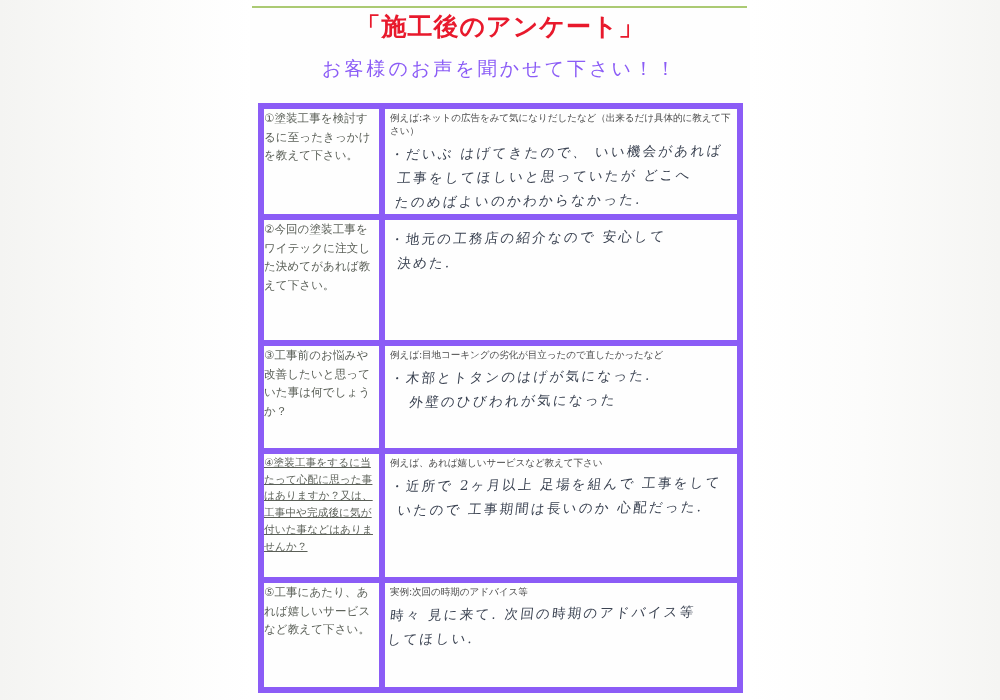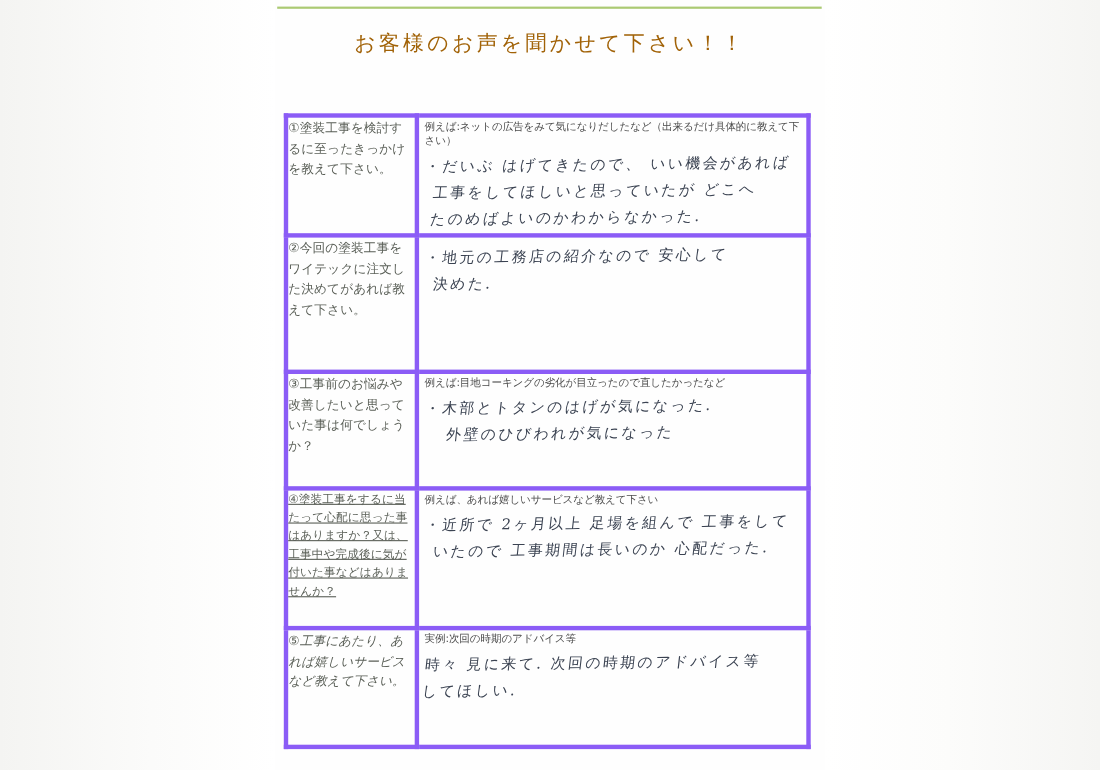--- a/index.html
+++ b/index.html
@@ -59,21 +59,21 @@
   .title {
     color: #e8192c;
     font-size: 25px;
     font-weight: bold;
     letter-spacing: 1px;
     line-height: 1.2;
     margin: 0;
     white-space: nowrap;
   }
   .subtitle {
-    color: #a16207;
+    color: #8b5cf6;
     font-size: 19px;
     letter-spacing: 3px;
     margin-top: 14px;
     white-space: nowrap;
   }
   .note {
     color: #3a3a3a;
     font-size: 10px;
     font-family: "DejaVu Serif", "Liberation Serif", serif;
     letter-spacing: .6px;
@@ -84,21 +84,21 @@
   
   #survey-table {
     position: absolute;
     left: 258px;
     top: 103px;
     width: 469px;
     border-collapse: collapse;
     table-layout: fixed;
   }
   #survey-table td {
-    border: 4px solid #8b5cf6;
+    border: 6px solid #8b5cf6;
     vertical-align: top;
     padding: 0;
   }
   .q-cell {
     width: 115px;
     padding: 6px 5px 4px 7px;
     font-size: 11.5px;
     line-height: 1.62;
     color: #5a5f57;
     letter-spacing: .1px;
@@ -137,33 +137,34 @@
   .r1 .q-cell, .r1 .a-cell { height: 98px; }
   .r2 .q-cell, .r2 .a-cell { height: 120px; }
   .r3 .q-cell, .r3 .a-cell { height: 102px; }
   .r4 .q-cell, .r4 .a-cell { height: 123px; }
   .r5 .q-cell, .r5 .a-cell { height: 104px; }
 
   .r1 .q-cell { padding-top: 11px; }
   .r2 .q-cell { padding-top: 13px; }
   .r3 .q-cell { padding-top: 16px; margin-left: 32px; }
   .r4 .q-cell { padding-top: 11px; text-decoration: underline; }
-  .r5 .q-cell { padding-top: 15px; font-style: italic; }
+  .r5 .q-cell { padding-top: 15px; }
 </style>
 </head>
 <body>
 
 <div id="sheet">
 
   <div class="scan-edge-left"></div>
   <div class="scan-edge-right"></div>
 
   <div class="top-rule"></div>
 
   <div class="header">
+    <div class="title">「施工後のアンケート」</div>
     <div class="subtitle">お客様のお声を聞かせて下さい！！</div>
   </div>
 
   <table id="survey-table">
     <tbody>
       <tr class="r1">
         <td class="q-cell">①塗装工事を検討するに至ったきっかけを教えて下さい。</td>
         <td class="a-cell">
           <div class="hint">例えば:ネットの広告をみて気になりだしたなど（出来るだけ具体的に教えて下さい）</div>
           <div class="answer">

